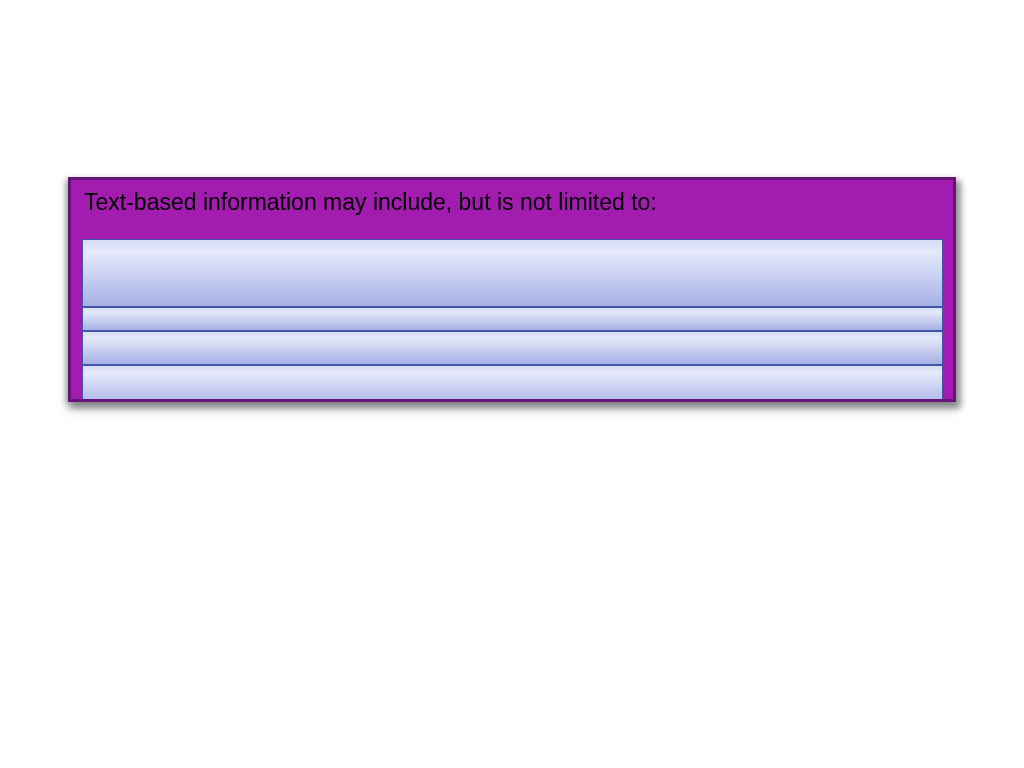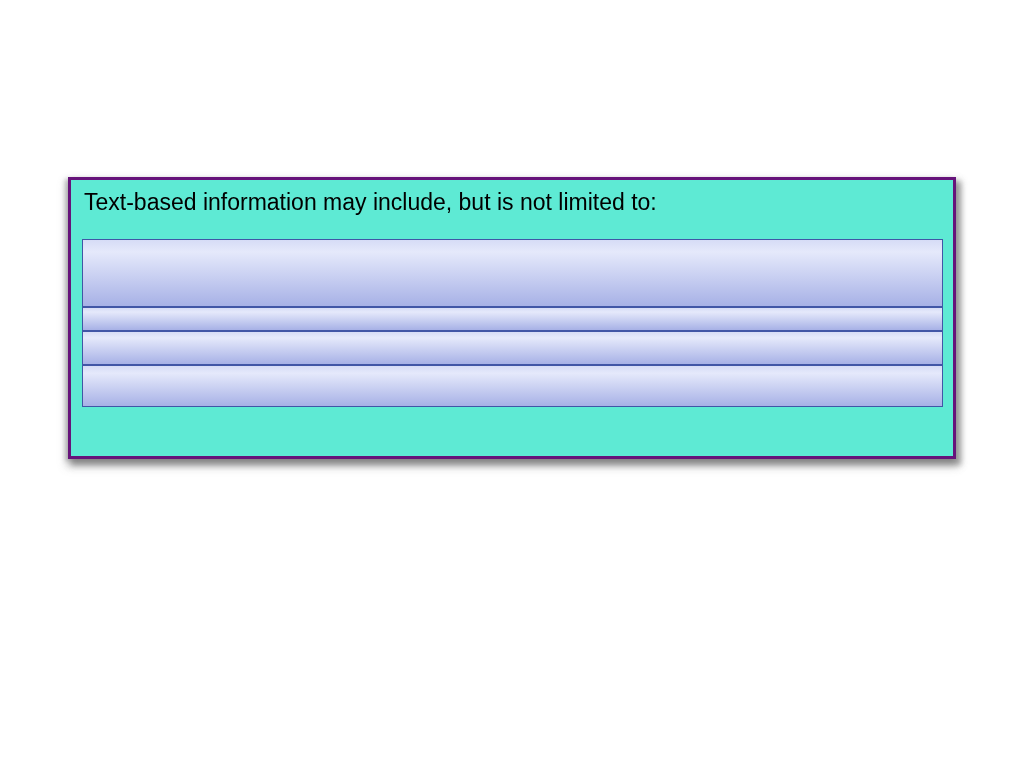--- a/index.html
+++ b/index.html
@@ -13,23 +13,23 @@
     width: 1024px;
     height: 768px;
     background: #ffffff;
     overflow: hidden;
   }
   .panel {
     position: absolute;
     left: 68px;
     top: 177px;
     width: 888px;
-    height: 282px;
+    height: 225px;
     box-sizing: border-box;
-    background: #5eead4;
+    background: #a21caf;
     border: 3px solid var(--box-border, #66137a);
     box-shadow:
       4px 5px 6px 1px rgba(100,100,100,0.60),
       -3px 2px 4px 0 rgba(140,140,145,0.45),
       0 6px 8px 2px rgba(120,120,120,0.35);
   }
   .panel-title {
     position: absolute;
     left: 13px;
     top: 8px;

